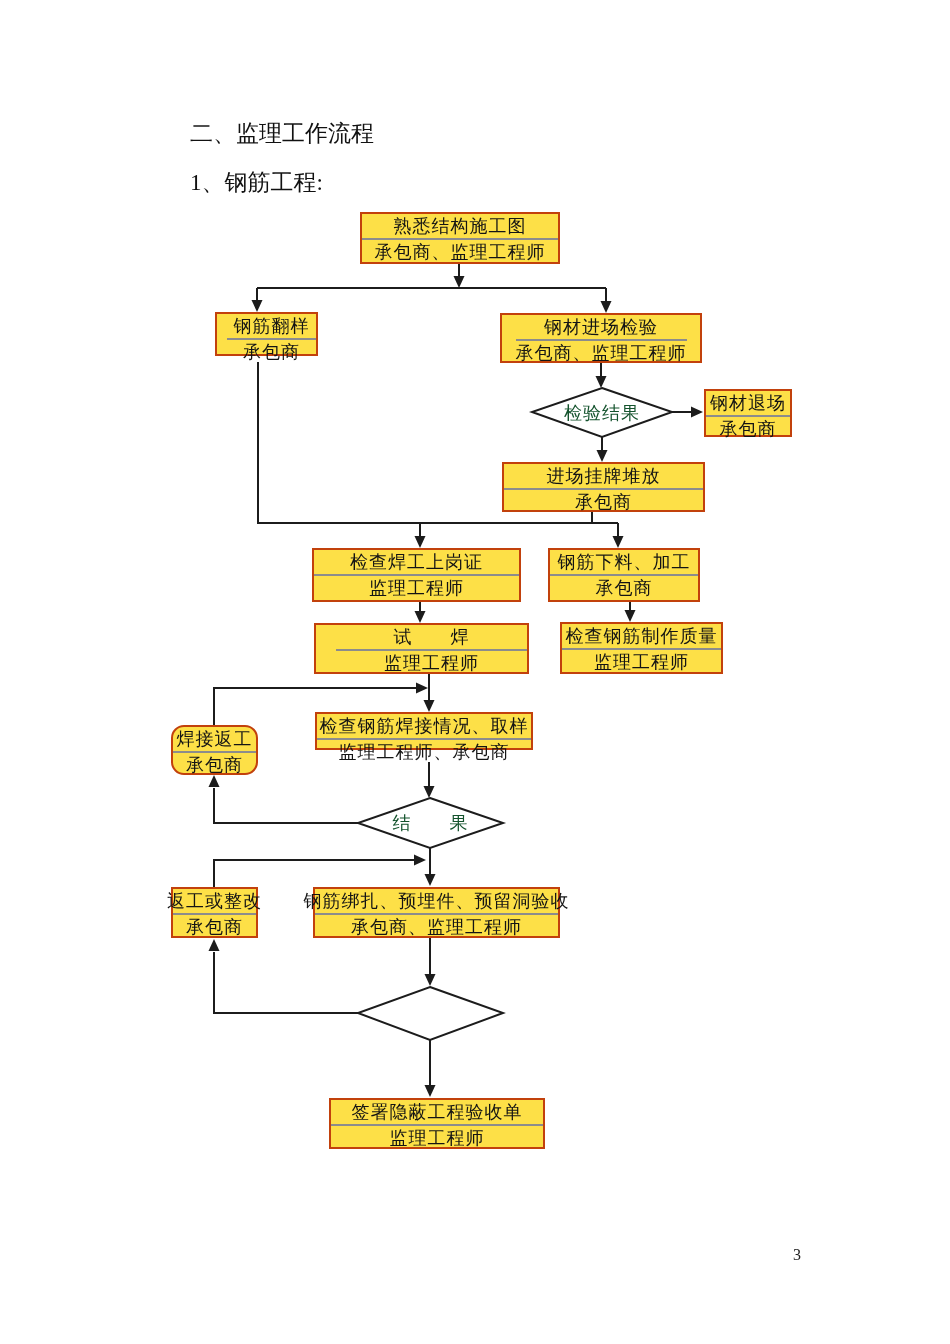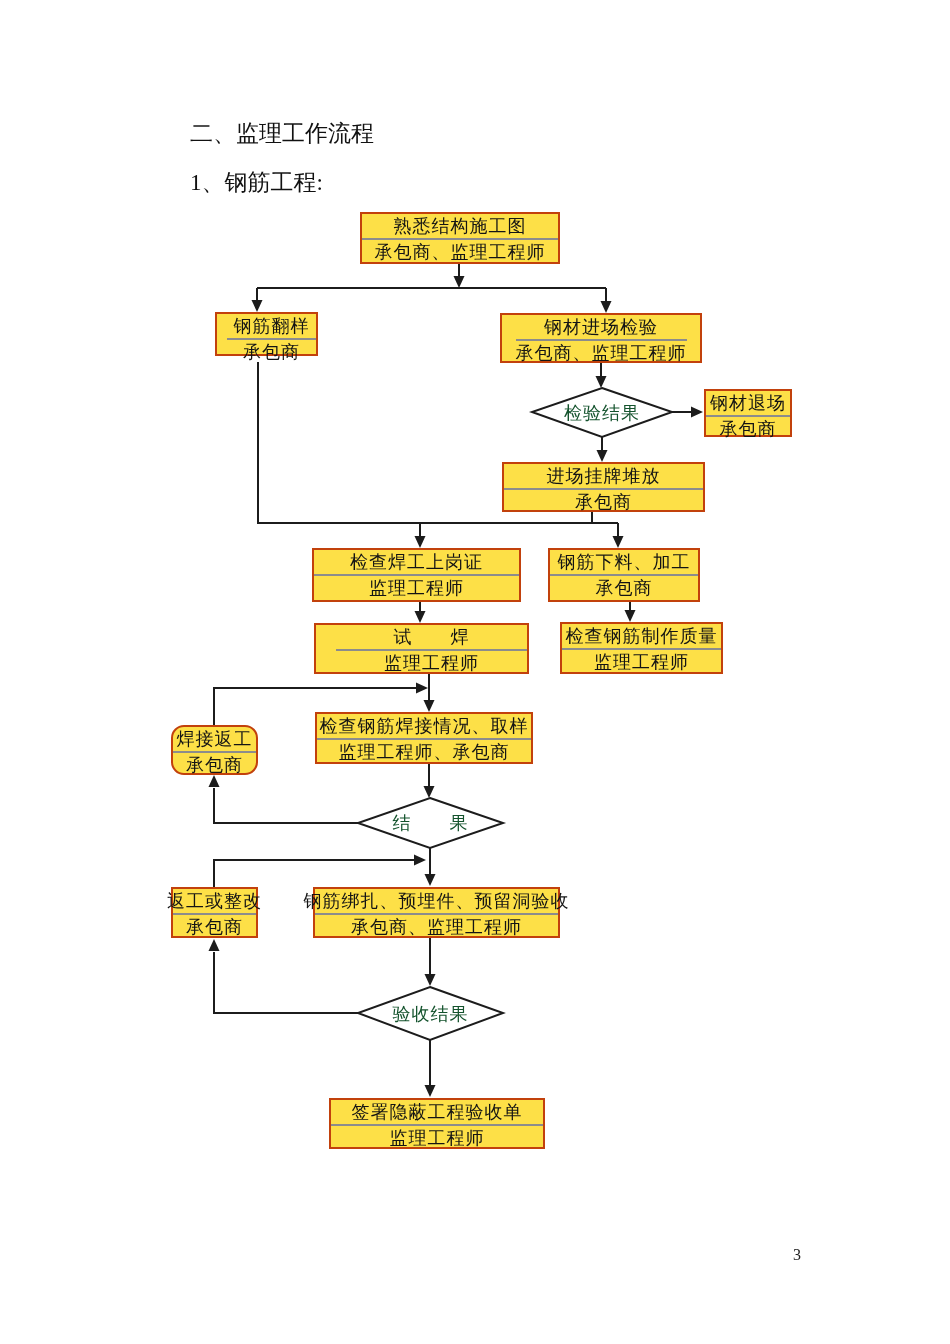--- a/index.html
+++ b/index.html
@@ -194,38 +194,37 @@
   <div class="box" style="left:560px; top:622px; width:163px; height:52px;">
     <div class="row">检查钢筋制作质量</div>
     <div class="row">监理工程师</div>
   </div>
 
   <div class="box" style="left:171px; top:725px; width:87px; height:50px;border-radius:13px;">
     <div class="row">焊接返工</div>
     <div class="row">承包商</div>
   </div>
 
-  <div class="box" style="left:315px; top:712px; width:218px; height:52px;">
+  <div class="box" style="left:315px; top:712px; width:218px; height:38px;">
     <div class="row">检查钢筋焊接情况、取样</div>
     <div class="row">监理工程师、承包商</div>
   </div>
 
   <div class="diamond-label" style="left:358px; top:798px; width:145px; height:50px;">结　　果</div>
 
   <div class="box" style="left:171px; top:887px; width:87px; height:51px;">
     <div class="row">返工或整改</div>
     <div class="row">承包商</div>
   </div>
 
   <div class="box" style="left:313px; top:887px; width:247px; height:51px;">
     <div class="row">钢筋绑扎、预埋件、预留洞验收</div>
     <div class="row">承包商、监理工程师</div>
   </div>
 
-  <div class="diamond-label" style="left:358px; top:987px; width:145px; height:53px;">验收结果</div>
 
   <div class="box" style="left:329px; top:1098px; width:216px; height:51px;font-family:Liberation Mono, monospace;">
     <div class="row">签署隐蔽工程验收单</div>
     <div class="row">监理工程师</div>
   </div>
 
   <div class="page-number">3</div>
 
 </div>
 

